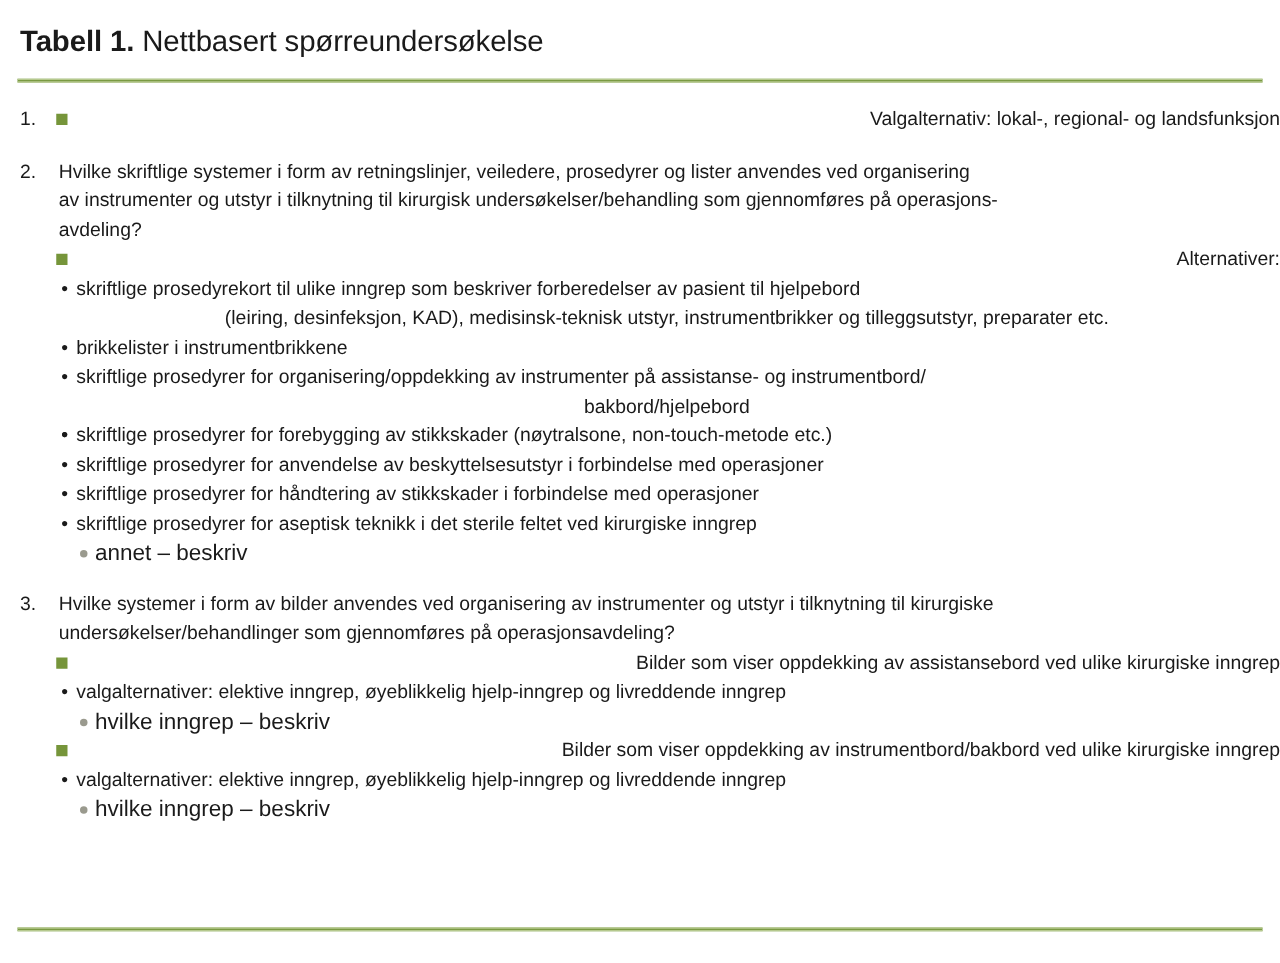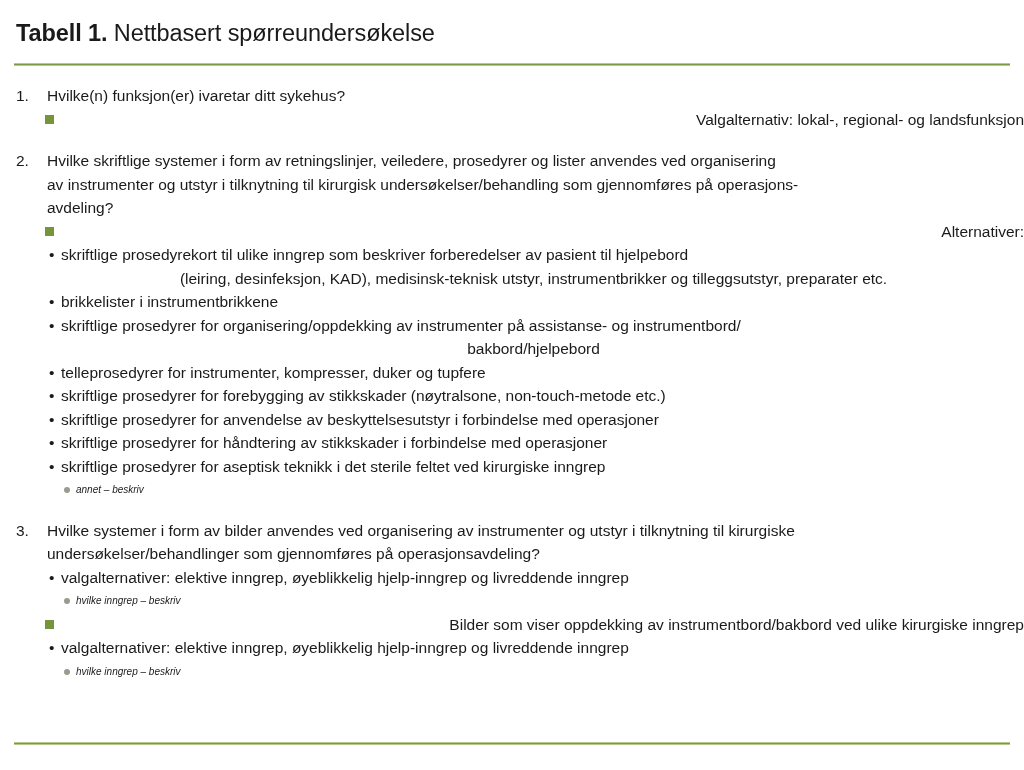--- a/index.html
+++ b/index.html
@@ -126,23 +126,22 @@
     font-size: 15.5px;
     line-height: 23.5px;
     text-align: center;
   }
 
   
   .subdot-row {
     position: relative;
     margin-left: 63px;
     padding-left: 13px;
-    font-size: 10px;
-    line-height: 23.5px;
-    font-style: italic;
+    font-size: 18px;
+    line-height: 23.5px;
   }
   .subdot-row .subdot-mark {
     position: absolute;
     left: 1px;
     top: 9px;
     width: 6px;
     height: 6px;
     border-radius: 50%;
     background: #9a9a8e;
     display: block;
@@ -156,21 +155,20 @@
   <div class="title">
     <span class="t-strong">Tabell 1.</span><span class="t-rest"> Nettbasert spørreundersøkelse</span>
   </div>
 
   <div class="rule rule-top"></div>
 
   <div class="content">
 
     <div class="qblock" style="margin-bottom:18px;">
       <div class="qnum">1.</div>
-      <div class="qtext">Hvilke(n) funksjon(er) ivaretar ditt sykehus?</div>
       <div class="sq-row">
         <span class="sq-mark"></span>
         <span>Valgalternativ: lokal-, regional- og landsfunksjon</span>
       </div>
     </div>
 
     <div class="qblock" style="margin-bottom:17px;">
       <div class="qnum">2.</div>
       <div class="qtext">Hvilke skriftlige systemer i form av retningslinjer, veiledere, prosedyrer og lister anvendes ved organisering</div>
       <div class="qtext">av instrumenter og utstyr i tilknytning til kirurgisk undersøkelser/behandling som gjennomføres på operasjons-</div>
@@ -193,21 +191,20 @@
       </div>
 
       <div class="dot-row">
         <span class="dot-mark">•</span>
         <span>skriftlige prosedyrer for organisering/oppdekking av instrumenter på assistanse- og instrumentbord/</span>
       </div>
       <div class="cont-line">bakbord/hjelpebord</div>
 
       <div class="dot-row">
         <span class="dot-mark">•</span>
-        <span>telleprosedyrer for instrumenter, kompresser, duker og tupfere</span>
       </div>
 
       <div class="dot-row">
         <span class="dot-mark">•</span>
         <span>skriftlige prosedyrer for forebygging av stikkskader (nøytralsone, non-touch-metode etc.)</span>
       </div>
 
       <div class="dot-row">
         <span class="dot-mark">•</span>
         <span>skriftlige prosedyrer for anvendelse av beskyttelsesutstyr i forbindelse med operasjoner</span>
@@ -227,20 +224,24 @@
         <span class="subdot-mark"></span>
         <span>annet – beskriv</span>
       </div>
     </div>
 
     <div class="qblock">
       <div class="qnum">3.</div>
       <div class="qtext">Hvilke systemer i form av bilder anvendes ved organisering av instrumenter og utstyr i tilknytning til kirurgiske</div>
       <div class="qtext">undersøkelser/behandlinger som gjennomføres på operasjonsavdeling?</div>
 
+      <div class="sq-row">
+        <span class="sq-mark"></span>
+        <span>Bilder som viser oppdekking av assistansebord ved ulike kirurgiske inngrep</span>
+      </div>
       <div class="dot-row">
         <span class="dot-mark">•</span>
         <span>valgalternativer: elektive inngrep, øyeblikkelig hjelp-inngrep og livreddende inngrep</span>
       </div>
       <div class="subdot-row">
         <span class="subdot-mark"></span>
         <span>hvilke inngrep – beskriv</span>
       </div>
 
       <div class="sq-row">

